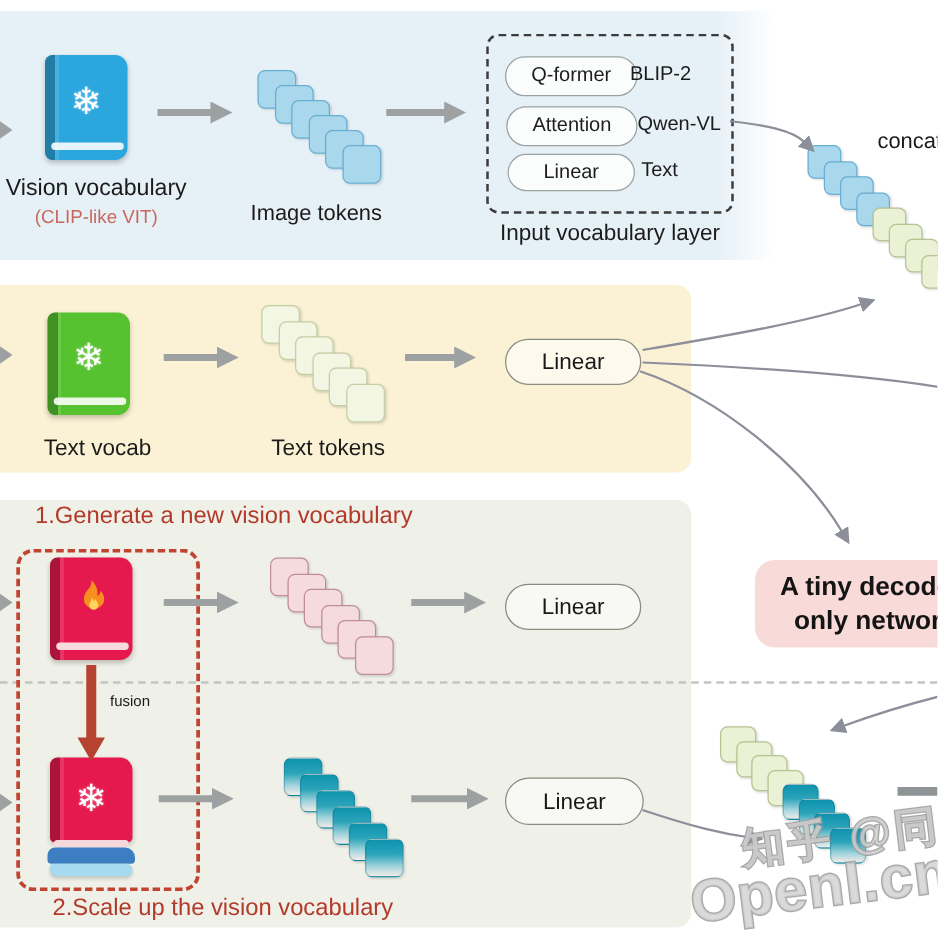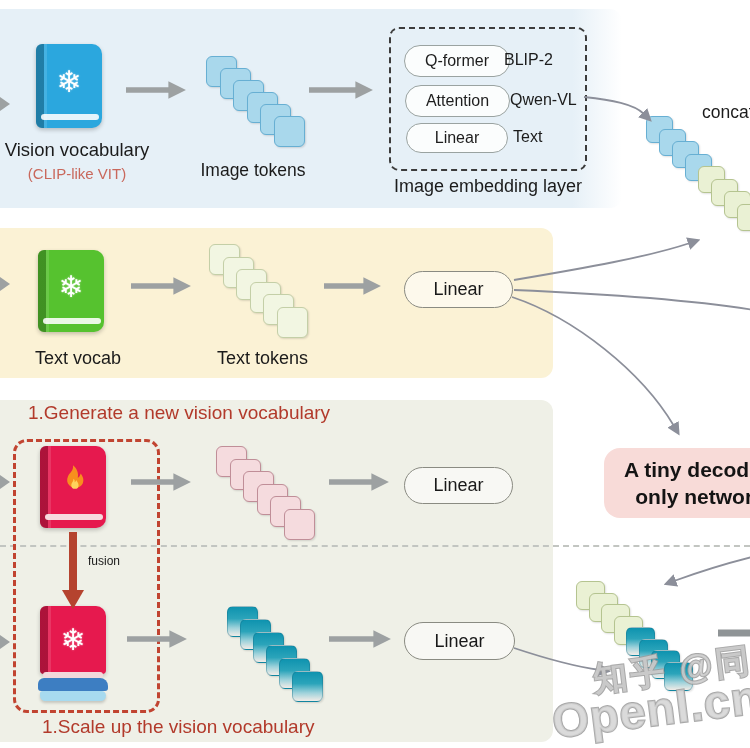--- a/index.html
+++ b/index.html
@@ -157,21 +157,21 @@
 </div>
 <div class="pill" style="left:405px;top:85px;width:103px;height:30px;">
   <span>Attention</span>
 </div>
 <div class="pill" style="left:406px;top:123px;width:100px;height:28px;">
   <span>Linear</span>
 </div>
 <div class="lbl" style="left:484px;top:51px;font-size:16px;margin-left:20px;">BLIP-2</div>
 <div class="lbl" style="left:510px;top:91px;font-size:16px;">Qwen-VL</div>
 <div class="lbl" style="left:513px;top:128px;font-size:16px;">Text</div>
-<div class="lbl lbl-center" style="left:382px;top:176px;width:212px;font-size:18px;">Image embedding layer</div>
+<div class="lbl lbl-center" style="left:382px;top:176px;width:212px;font-size:18px;">Input vocabulary layer</div>
 
 <div class="oval" style="left:404px;top:271px;width:107px;height:35px;">
   <span>Linear</span>
 </div>
 <div class="oval" style="left:404px;top:467px;width:107px;height:35px;">
   <span>Linear</span>
 </div>
 <div class="oval" style="left:404px;top:622px;width:109px;height:36px;">
   <span>Linear</span>
 </div>
@@ -182,21 +182,21 @@
 </div>
 
 <div class="lbl lbl-center" style="left:-6px;top:139px;width:166px;font-size:18.5px;">Vision vocabulary</div>
 <div class="lbl lbl-center" style="left:-6px;top:165px;width:166px;font-size:15px;color:#C9685C;">(CLIP-like VIT)</div>
 <div class="lbl lbl-center" style="left:188px;top:160px;width:130px;font-size:17.5px;">Image tokens</div>
 <div class="lbl" style="left:702px;top:102px;font-size:17.5px;">concat</div>
 <div class="lbl lbl-center" style="left:8px;top:348px;width:140px;font-size:18px;">Text vocab</div>
 <div class="lbl lbl-center" style="left:200px;top:348px;width:125px;font-size:18px;">Text tokens</div>
 <div class="lbl red-lbl" style="left:28px;top:402px;font-size:19px;">1.Generate a new vision vocabulary</div>
 <div class="lbl" style="left:88px;top:554px;font-size:12px;">fusion</div>
-<div class="lbl red-lbl" style="left:42px;top:716px;font-size:19px;">1.Scale up the vision vocabulary</div>
+<div class="lbl red-lbl" style="left:42px;top:716px;font-size:19px;">2.Scale up the vision vocabulary</div>
 
 <svg class="overlay" width="750" height="748" viewBox="0 0 750 748">
   <defs>
     <marker id="mBig" viewBox="0 0 10 10" refX="1.5" refY="5" markerWidth="3.2" markerHeight="3.2" orient="auto">
       <path d="M0 0 L10 5 L0 10 z" fill="#9DA1A2"></path>
     </marker>
     <marker id="mThin" viewBox="0 0 10 10" refX="1.5" refY="5" markerWidth="7.2" markerHeight="7.2" orient="auto">
       <path d="M0 0 L10 5 L0 10 z" fill="#8C8F9A"></path>
     </marker>
   </defs>

